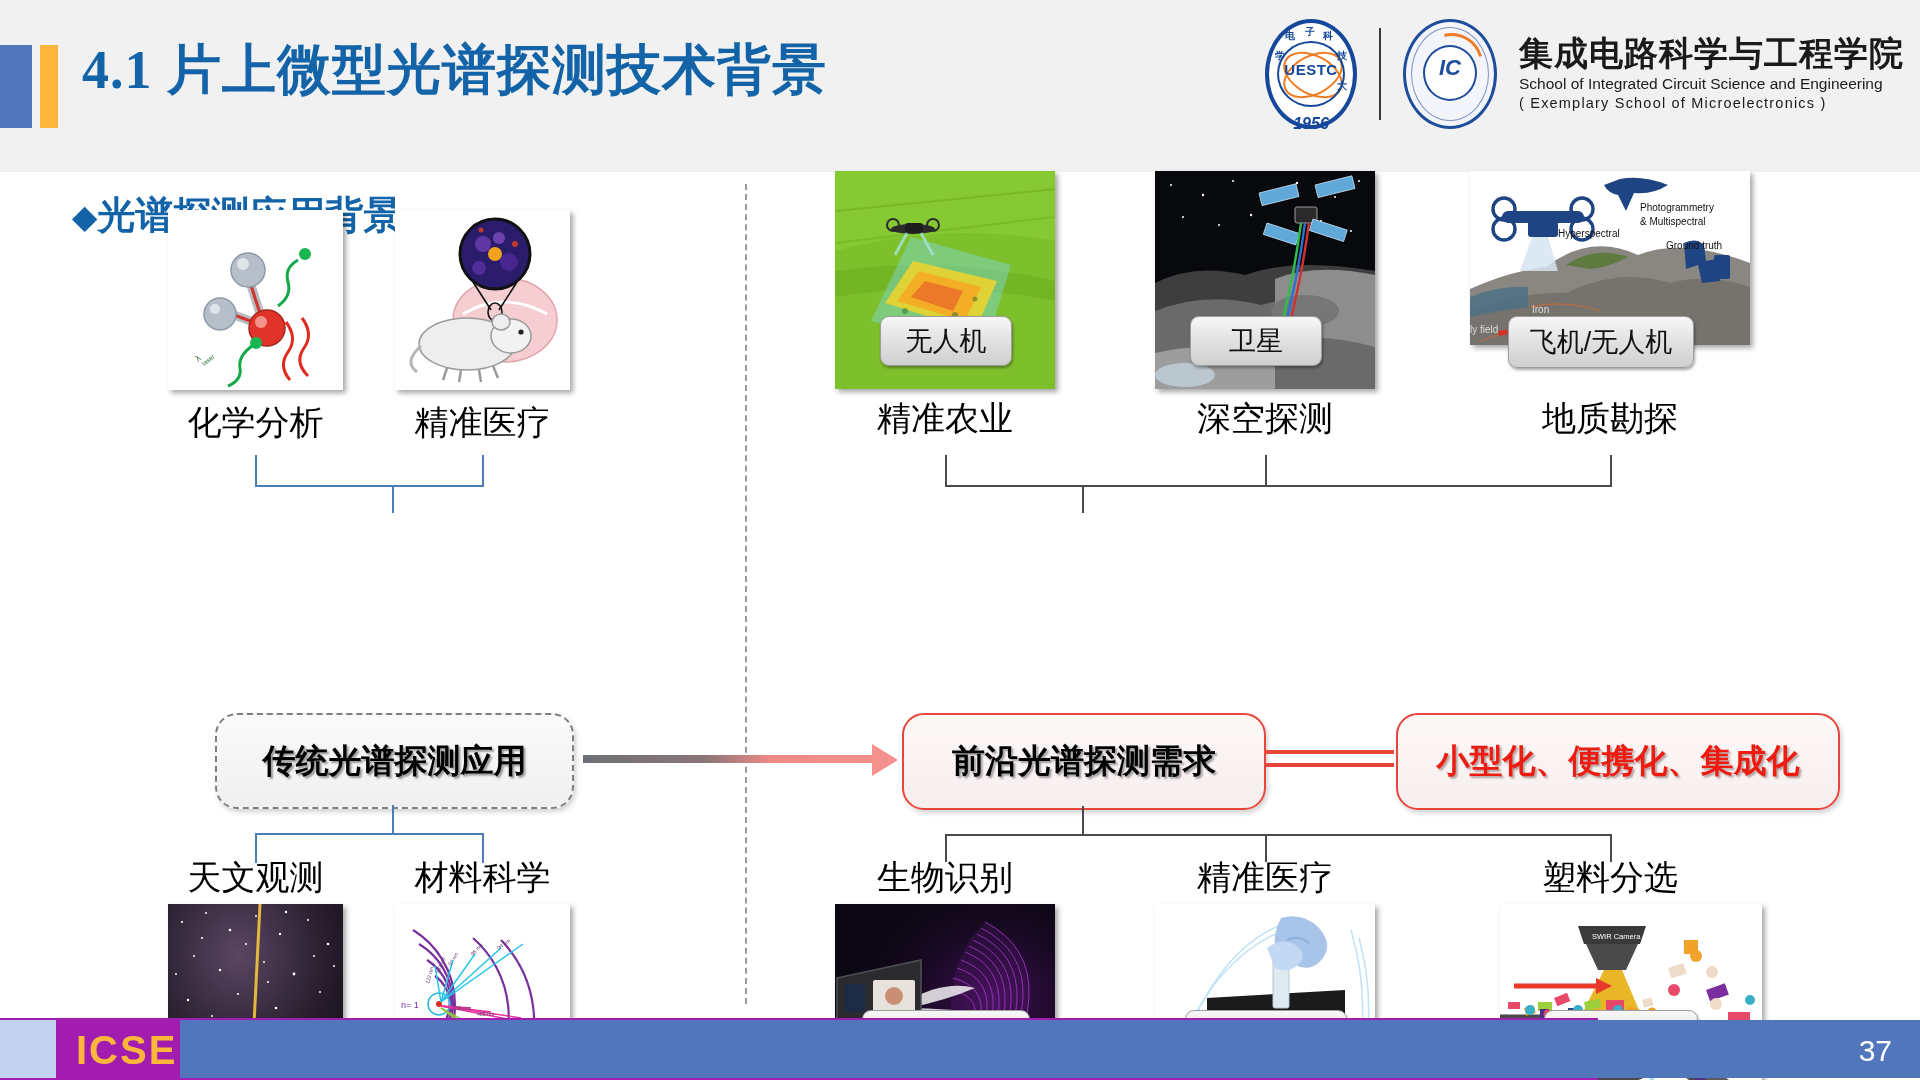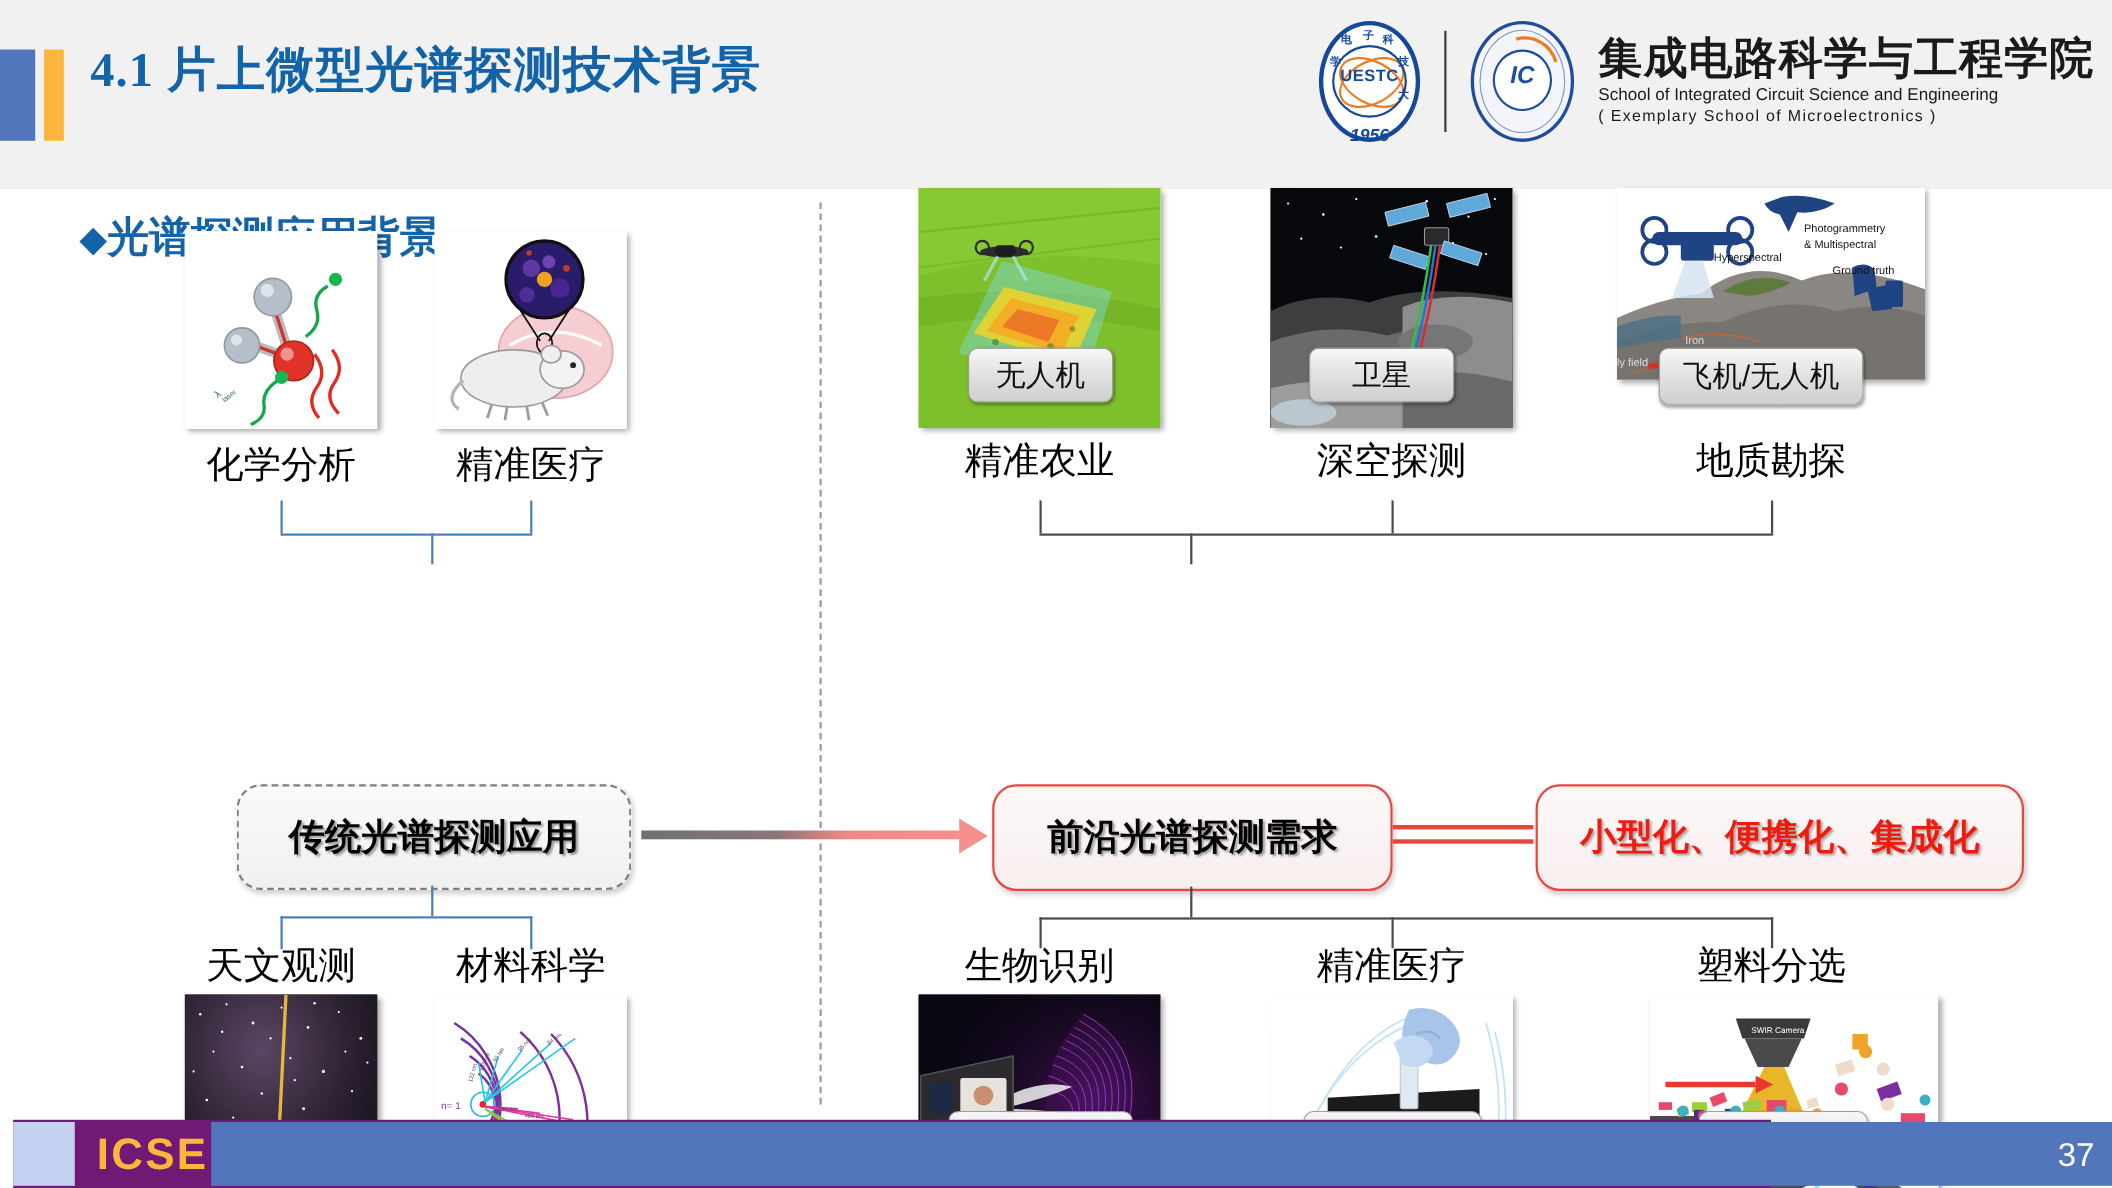--- a/index.html
+++ b/index.html
@@ -7,21 +7,21 @@
     width:1920px;height:1080px;background:#ffffff;overflow:hidden;
     font-family:"Liberation Sans","DejaVu Sans",sans-serif;
     position:relative;
   }
   
   .header{position:absolute;left:0;top:0;width:1920px;height:172px;background:#f1f1f1;}
   .hdr-bar-blue{position:absolute;left:0;top:45px;width:32px;height:83px;background:#5276bc;}
   .hdr-bar-orange{position:absolute;left:40px;top:45px;width:18px;height:83px;background:#fdb63c;}
   .hdr-title{
     position:absolute;left:82px;top:34px;
-    font-size:44px;font-weight:bold;color:#1263a8;
+    font-size:54px;font-weight:bold;color:#1263a8;
     letter-spacing:1px;white-space:nowrap;
     font-family:"Liberation Serif","DejaVu Serif",serif;
   }
   .hdr-title .cjk{font-family:"Liberation Sans","DejaVu Sans",sans-serif;}
   
   .logo-zone{position:absolute;right:16px;top:12px;height:124px;display:flex;align-items:center;gap:0px;}
   .seal{width:108px;height:118px;position:relative;flex:none;}
   .seal-outer{position:absolute;left:8px;top:4px;width:92px;height:110px;border-radius:50%;border:4px solid #15479a;box-sizing:border-box;background:#fff;}
   .seal-inner{position:absolute;left:20px;top:26px;width:68px;height:66px;border-radius:50%;border:2px solid #15479a;box-sizing:border-box;}
   .seal-txt{position:absolute;left:20px;top:46px;width:68px;text-align:center;font-size:15px;font-weight:bold;color:#15479a;letter-spacing:0.5px;}
@@ -30,21 +30,21 @@
   .seal-year{position:absolute;left:8px;bottom:0px;width:92px;text-align:center;font-size:16px;font-weight:bold;color:#15479a;font-style:italic;}
   .seal-mini{position:absolute;color:#15479a;font-size:10px;font-weight:bold;}
   .vdiv{width:2px;height:92px;background:#3b3b3b;margin:0 14px;flex:none;}
   .seal2{width:108px;height:118px;position:relative;flex:none;}
   .seal2-outer{position:absolute;left:8px;top:4px;width:94px;height:110px;border-radius:50%;border:3px solid #1e4d9c;box-sizing:border-box;background:#f3f5fa;}
   .seal2-ring{position:absolute;left:16px;top:12px;width:78px;height:94px;border-radius:50%;border:1.5px solid #7d94c4;box-sizing:border-box;}
   .seal2-inner{position:absolute;left:28px;top:30px;width:54px;height:56px;border-radius:50%;border:2px solid #1e4d9c;box-sizing:border-box;background:#fff;}
   .seal2-ic{position:absolute;left:28px;top:40px;width:54px;text-align:center;font-size:22px;font-weight:bold;color:#1e4d9c;font-style:italic;}
   .seal2-swoosh{position:absolute;left:26px;top:18px;width:56px;height:56px;border:3px solid #ef7c22;border-radius:50%;border-color:#ef7c22 transparent transparent transparent;transform:rotate(30deg);}
   .school{margin-left:16px;}
-  .school-l1{font-size:40px;font-weight:bold;color:#1a1a1a;letter-spacing:1px;line-height:1.08;white-space:nowrap;}
+  .school-l1{font-size:34px;font-weight:bold;color:#1a1a1a;letter-spacing:1px;line-height:1.08;white-space:nowrap;}
   .school-l2{font-size:30px;font-weight:bold;color:#1a1a1a;letter-spacing:3px;line-height:1.08;white-space:nowrap;}
   .school-l3{font-size:15.5px;color:#1a1a1a;line-height:1.3;white-space:nowrap;margin-top:2px;}
   .school-l4{font-size:14.5px;color:#1a1a1a;line-height:1.3;white-space:nowrap;letter-spacing:1.2px;}
   
   .canvas{position:absolute;left:0;top:172px;width:1920px;height:846px;background:#fff;}
   .section-head{position:absolute;left:72px;top:18px;font-size:38px;font-weight:bold;color:#1263a8;white-space:nowrap;}
   .section-head .dia{font-size:33px;}
   .vdash{position:absolute;left:745px;top:12px;width:0;height:820px;border-left:2px dashed #9a9a9a;}
   
   .photo{position:absolute;background:#fff;box-shadow:3px 3px 5px rgba(0,0,0,.35);overflow:hidden;}
@@ -87,21 +87,21 @@
     border-top:16px solid transparent;border-bottom:16px solid transparent;border-left:26px solid #f5918c;}
   .dbl-line{position:absolute;left:1266px;top:578px;width:128px;height:17px;}
   .dbl-line i{position:absolute;left:0;width:100%;height:4px;background:#e8453c;}
   
   .conn{position:absolute;}
   .conn.blue{border-color:#4a7ebb;}
   .conn.gray{border-color:#4a4a4a;}
   .hline{position:absolute;height:0;border-top-width:2px;border-top-style:solid;}
   .vline{position:absolute;width:0;border-left-width:2px;border-left-style:solid;}
   
-  .footer{position:absolute;left:12px;top:1018px;width:1598px;height:62px;background:#701a75;}
+  .footer{position:absolute;left:0;top:1018px;width:1598px;height:62px;background:#a21caf;}
   .foot-left{position:absolute;left:0;top:2px;width:56px;height:58px;background:#c2d2f0;}
   .foot-icse{position:absolute;left:76px;top:10px;font-size:40px;font-weight:bold;color:#fdb63c;letter-spacing:2px;font-family:"Liberation Sans","DejaVu Sans",sans-serif;}
   .foot-bar{position:absolute;left:180px;top:2px;width:1740px;height:58px;background:#5276bc;}
   .foot-page{position:absolute;right:28px;top:14px;font-size:30px;color:#fff;}
   
   .sky{background:radial-gradient(ellipse at 35% 30%,#4a3a52 0%,#2a2030 55%,#120d17 100%);}
   .grass{background:linear-gradient(160deg,#78c02a 0%,#8ed23a 35%,#6fae22 100%);}
   .space{background:radial-gradient(ellipse at 70% 25%,#1b2430 0%,#05070b 70%);}
   .whitebg{background:#fff;}
   .darkbg{background:radial-gradient(ellipse at 70% 45%,#3a1048 0%,#120a1c 70%);}

